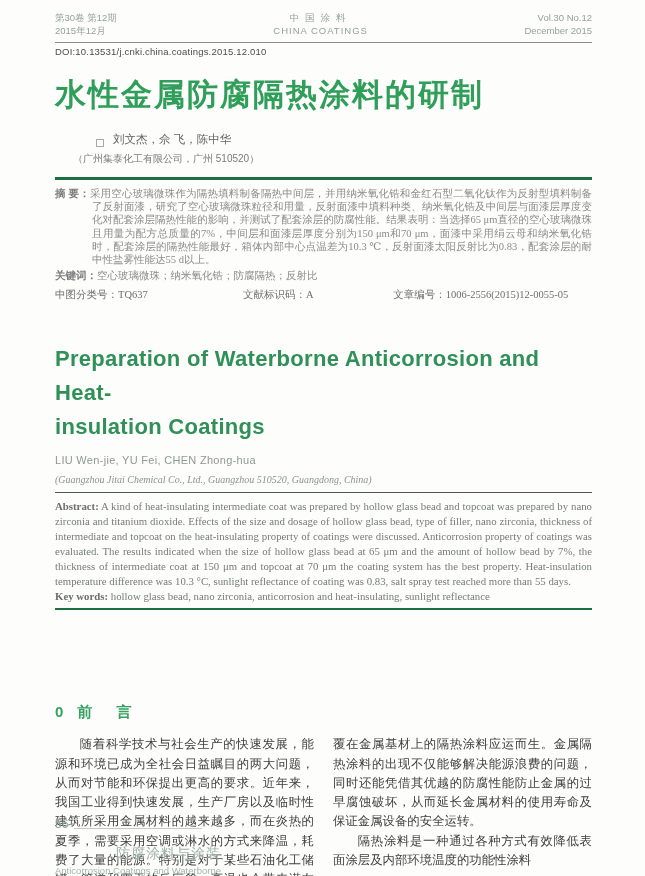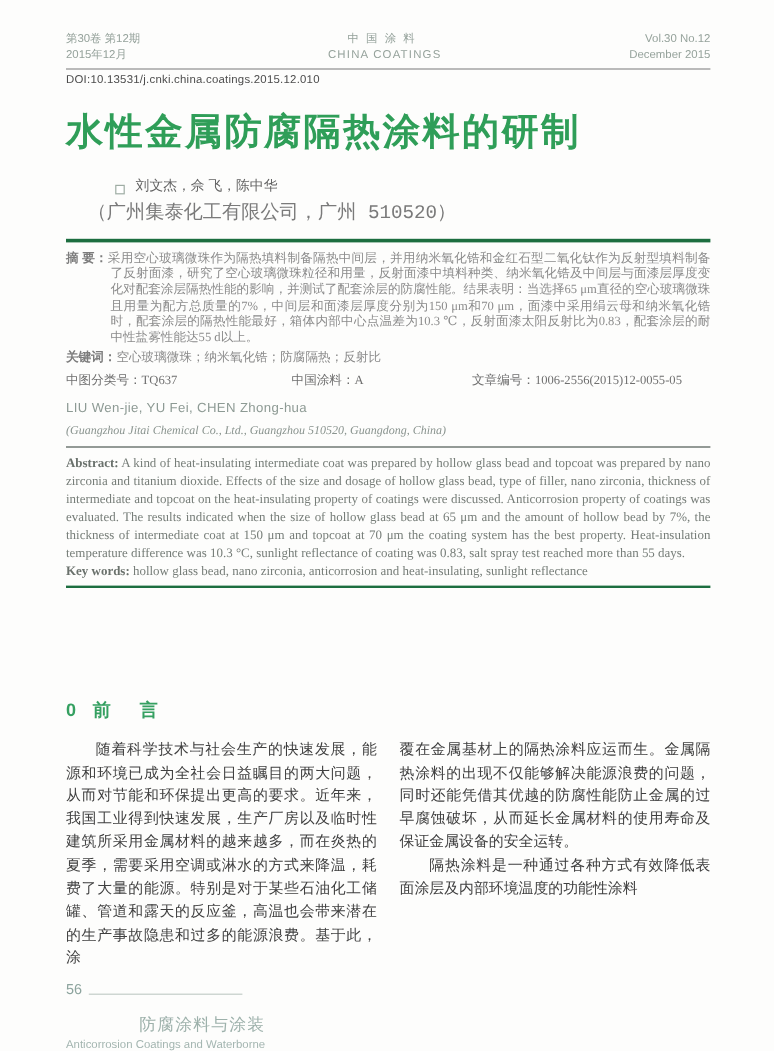--- a/index.html
+++ b/index.html
@@ -7,36 +7,36 @@
   .page {
     position:relative;
     width:645px; height:876px;
     background:#fdfdfc;
     overflow:hidden;
     font-family:"Liberation Sans","DejaVu Sans",sans-serif;
   }
   .content { position:absolute; left:55px; right:53px; top:0; }
 
   
-  .journal-header { display:flex; justify-content:space-between; margin-top:26px;
+  .journal-header { display:flex; justify-content:space-between; margin-top:11px;
     font-size:9.5px; line-height:13px; color:#95a29b; }
   .journal-header .hcol { white-space:nowrap; }
   .journal-header .hcol.center { text-align:center; letter-spacing:1px; }
   .journal-header .hcol.center .cn { letter-spacing:6px; }
   .journal-header .hcol.right { text-align:right; }
   .header-rule { border:none; border-top:1px solid #8f8f8f; margin-top:5px; }
   .doi-line { margin-top:3px; font-size:9.5px; color:#4c4c4c; letter-spacing:0.2px; }
 
   
   .title-cn { margin-top:17px; font-size:31px; font-weight:bold; color:#2f9e58;
     letter-spacing:2px; font-family:"Liberation Sans","DejaVu Sans",sans-serif; }
   .authors-row { margin-top:16px; display:flex; align-items:flex-end; font-size:11.5px; color:#636363;padding-left:41px; }
   .author-bullet { display:inline-block; width:8px; height:8px; border:1px solid #9fada4;
     margin-right:9px; background:#fff; }
-  .affiliation-cn { margin-top:5px; padding-left:18px; font-size:16px; color:#7a7a7a;font-family:Liberation Mono, monospace; }
+  .affiliation-cn { margin-top:5px; padding-left:18px; font-size:10px; color:#7a7a7a; }
 
   
   .green-rule { margin-top:11px; height:3px; background:#1d6e40; border:none; }
   .green-rule.thin { height:2px; margin-top:4px; }
 
   
   .abstract-cn { margin-top:7px; font-size:10.5px; line-height:13.2px; color:#8b8b8b;
     text-align:justify; padding-left:37px; text-indent:-37px;
     font-family:"Liberation Serif","DejaVu Serif",serif; }
   .abstract-cn .abs-label { font-weight:bold; color:#7c7c7c; }
@@ -104,24 +104,28 @@
       <span>刘文杰，佘  飞，陈中华</span>
     </div>
     <div class="affiliation-cn">（广州集泰化工有限公司，广州  510520）</div>
 
     <div class="green-rule"></div>
 
     <div class="abstract-cn"><span class="abs-label">摘  要：</span><span>采用空心玻璃微珠作为隔热填料制备隔热中间层，并用纳米氧化锆和金红石型二氧化钛作为反射型填料制备了反射面漆，研究了空心玻璃微珠粒径和用量，反射面漆中填料种类、纳米氧化锆及中间层与面漆层厚度变化对配套涂层隔热性能的影响，并测试了配套涂层的防腐性能。结果表明：当选择65 μm直径的空心玻璃微珠且用量为配方总质量的7%，中间层和面漆层厚度分别为150 μm和70 μm，面漆中采用绢云母和纳米氧化锆时，配套涂层的隔热性能最好，箱体内部中心点温差为10.3 ℃，反射面漆太阳反射比为0.83，配套涂层的耐中性盐雾性能达55 d以上。</span></div>
     <div class="keywords-cn"><span class="kw-label">关键词：</span><span>空心玻璃微珠；纳米氧化锆；防腐隔热；反射比</span></div>
     <div class="class-row">
       <span class="ci1">中图分类号：TQ637</span>
-      <span class="ci2">中国涂料：A</span>
+      <span class="ci2">文献标识码：A</span>
       <span class="ci3">文章编号：1006-2556(2015)12-0055-05</span>
     </div>
 
+    <h2 class="title-en">
+      <div>Preparation of Waterborne Anticorrosion and Heat-</div>
+      <div>insulation Coatings</div>
+    </h2>
     <div class="authors-en">LIU Wen-jie, YU Fei, CHEN Zhong-hua</div>
     <div class="affiliation-en">(Guangzhou Jitai Chemical Co., Ltd., Guangzhou 510520, Guangdong, China)</div>
 
     <hr class="dark-rule">
 
     <div class="abstract-en">
       <div><span class="en-label">Abstract:</span><span> A kind of heat-insulating intermediate coat was prepared by hollow glass bead and topcoat was prepared by nano zirconia and titanium dioxide. Effects of the size and dosage of hollow glass bead, type of filler, nano zirconia, thickness of intermediate and topcoat on the heat-insulating property of coatings were discussed. Anticorrosion property of coatings was evaluated. The results indicated when the size of hollow glass bead at 65 μm and the amount of hollow bead by 7%, the thickness of intermediate coat at 150 μm and topcoat at 70 μm the coating system has the best property. Heat-insulation temperature difference was 10.3 °C, sunlight reflectance of coating was 0.83, salt spray test reached more than 55 days.</span></div>
       <div><span class="en-label">Key words:</span><span> hollow glass bead, nano zirconia, anticorrosion and heat-insulating, sunlight reflectance</span></div>
     </div>
 

